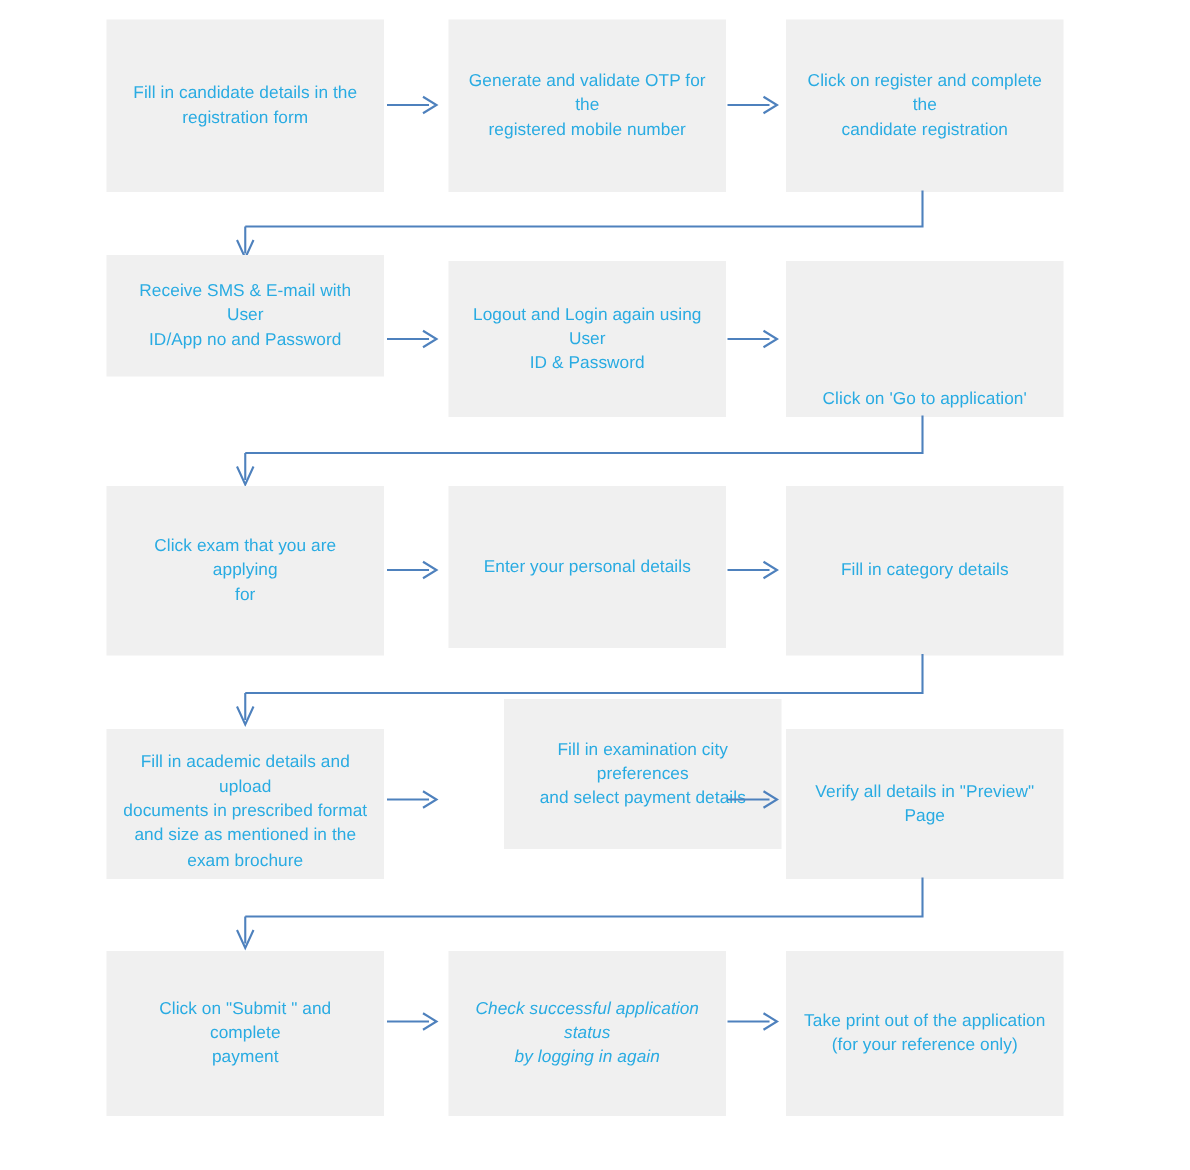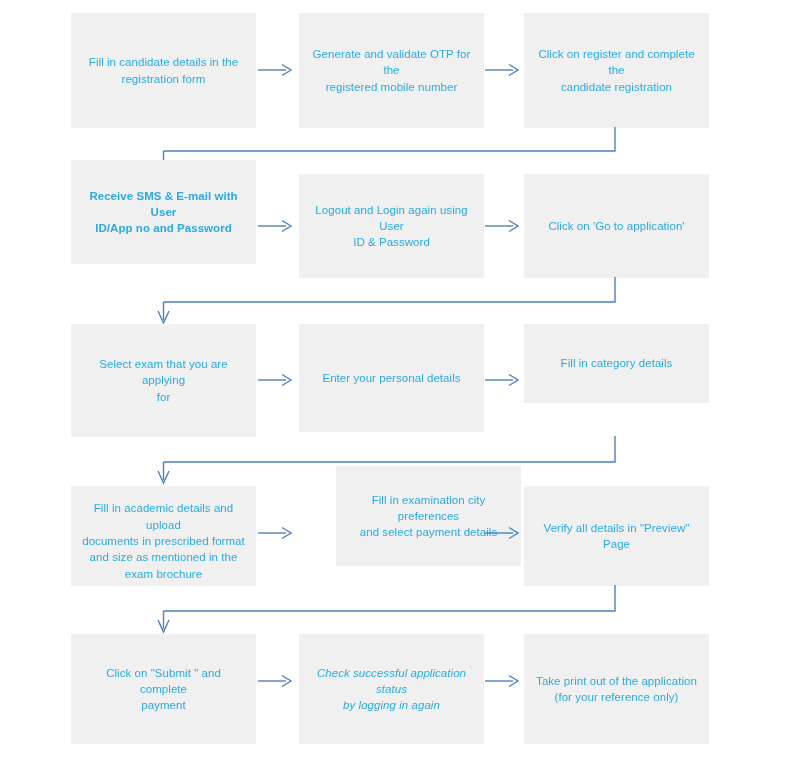--- a/index.html
+++ b/index.html
@@ -81,72 +81,72 @@
   </div>
 
   <div class="elbow" style="left:155px; top:127px; width:470px; height:48px;">
     <svg width="470" height="48" viewBox="0 0 470 48">
       <path d="M460 0 V24 H8.5" stroke="#4e81bd" stroke-width="1.4" fill="none"></path>
       <path d="M8.5 24 V42" stroke="#4e81bd" stroke-width="1.4" fill="none"></path>
       <path d="M3 33 L8.5 45 L14 33" stroke="#4e81bd" stroke-width="1.4" fill="none"></path>
     </svg>
   </div>
 
-  <div class="node" style="left:71px; top:160px; width:185px; height:104px;font-weight:bold;">
+  <div class="node" style="left:71px; top:170px; width:185px; height:81px;">
     <span class="node-label">Receive SMS &amp; E-mail with User
 ID/App no and Password</span>
   </div>
   <div class="h-arrow" style="left:258px; top:219px; width:36px;">
     <svg width="36" height="14" viewBox="0 0 36 14">
       <path d="M0 7 H28" stroke="#4e81bd" stroke-width="1.4" fill="none"></path>
       <path d="M24 1.5 L33 7 L24 12.5" stroke="#4e81bd" stroke-width="1.4" fill="none"></path>
     </svg>
   </div>
   <div class="node" style="left:299px; top:174px; width:185px; height:104px;">
     <span class="node-label">Logout and Login again using User
 ID &amp; Password</span>
   </div>
   <div class="h-arrow" style="left:485px; top:219px; width:36px;">
     <svg width="36" height="14" viewBox="0 0 36 14">
       <path d="M0 7 H28" stroke="#4e81bd" stroke-width="1.4" fill="none"></path>
       <path d="M24 1.5 L33 7 L24 12.5" stroke="#4e81bd" stroke-width="1.4" fill="none"></path>
     </svg>
   </div>
-  <div class="node" style="left:524px; top:174px; width:185px; height:104px;">
+  <div class="node" style="left:524px; top:174px; width:185px; height:104px;align-items:flex-end;">
     <span class="node-label">Click on 'Go to application'</span>
   </div>
 
   <div class="elbow" style="left:155px; top:277px; width:470px; height:48px;">
     <svg width="470" height="48" viewBox="0 0 470 48">
       <path d="M460 0 V25 H8.5" stroke="#4e81bd" stroke-width="1.4" fill="none"></path>
       <path d="M8.5 25 V43" stroke="#4e81bd" stroke-width="1.4" fill="none"></path>
       <path d="M3 34 L8.5 46 L14 34" stroke="#4e81bd" stroke-width="1.4" fill="none"></path>
     </svg>
   </div>
 
   <div class="node" style="left:71px; top:324px; width:185px; height:113px;">
-    <span class="node-label">Select exam that you are applying
+    <span class="node-label">Click exam that you are applying
 for</span>
   </div>
   <div class="h-arrow" style="left:258px; top:373px; width:36px;">
     <svg width="36" height="14" viewBox="0 0 36 14">
       <path d="M0 7 H28" stroke="#4e81bd" stroke-width="1.4" fill="none"></path>
       <path d="M24 1.5 L33 7 L24 12.5" stroke="#4e81bd" stroke-width="1.4" fill="none"></path>
     </svg>
   </div>
   <div class="node" style="left:299px; top:324px; width:185px; height:108px;">
     <span class="node-label">Enter your personal details</span>
   </div>
   <div class="h-arrow" style="left:485px; top:373px; width:36px;">
     <svg width="36" height="14" viewBox="0 0 36 14">
       <path d="M0 7 H28" stroke="#4e81bd" stroke-width="1.4" fill="none"></path>
       <path d="M24 1.5 L33 7 L24 12.5" stroke="#4e81bd" stroke-width="1.4" fill="none"></path>
     </svg>
   </div>
-  <div class="node" style="left:524px; top:324px; width:185px; height:79px;">
+  <div class="node" style="left:524px; top:324px; width:185px; height:113px;">
     <span class="node-label">Fill in category details</span>
   </div>
 
   <div class="elbow" style="left:155px; top:436px; width:470px; height:50px;">
     <svg width="470" height="50" viewBox="0 0 470 50">
       <path d="M460 0 V26 H8.5" stroke="#4e81bd" stroke-width="1.4" fill="none"></path>
       <path d="M8.5 26 V44" stroke="#4e81bd" stroke-width="1.4" fill="none"></path>
       <path d="M3 35 L8.5 47 L14 35" stroke="#4e81bd" stroke-width="1.4" fill="none"></path>
     </svg>
   </div>

